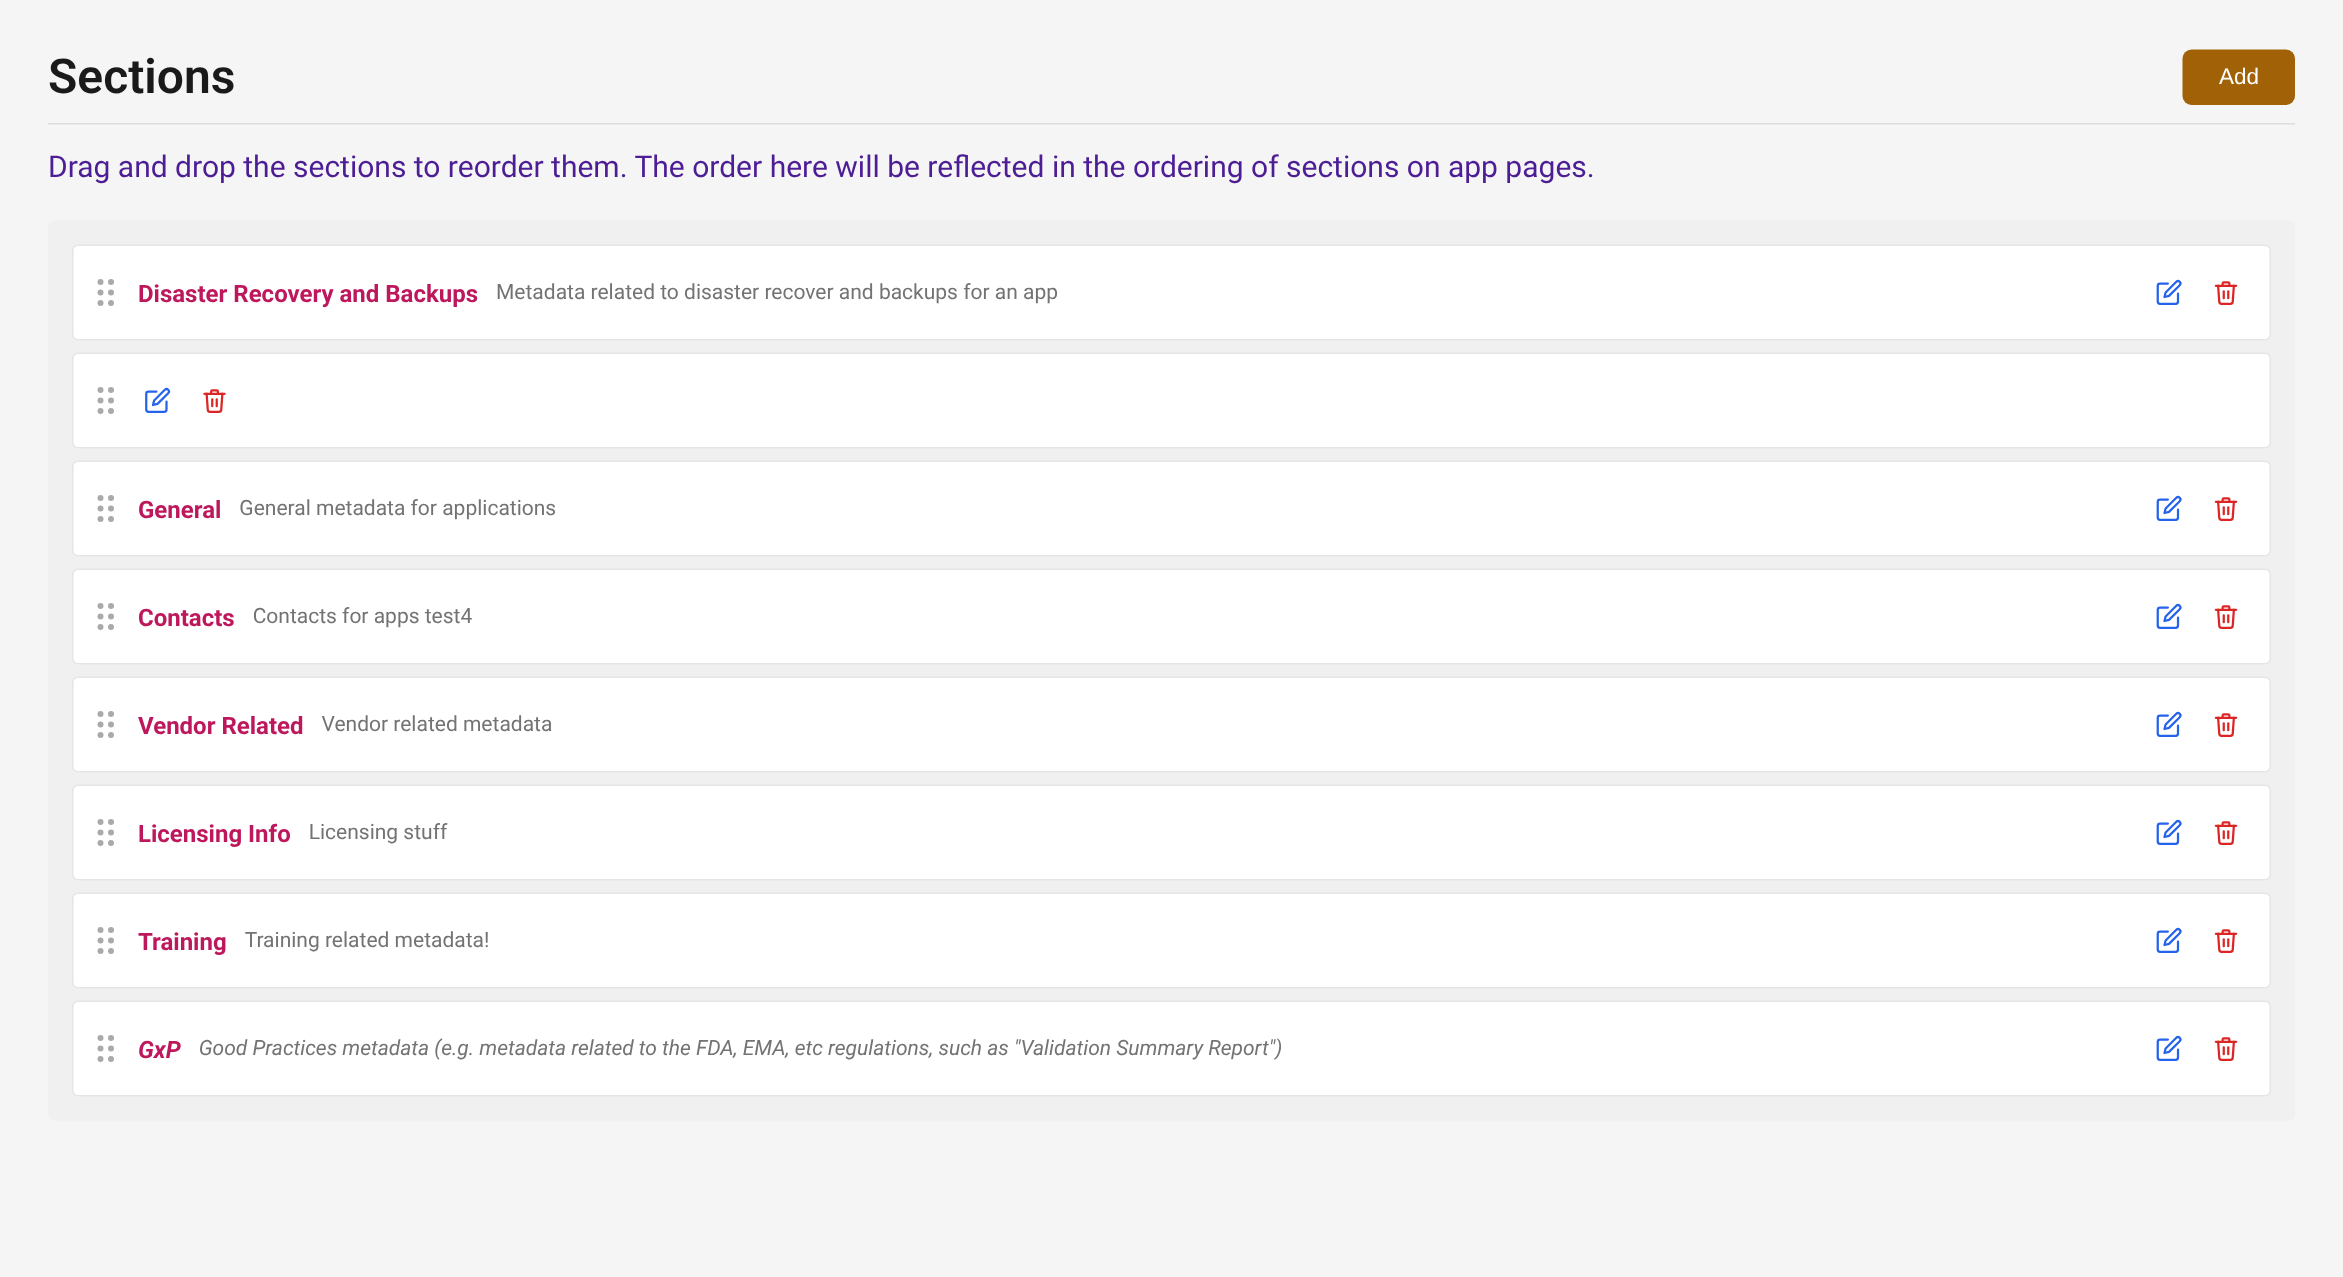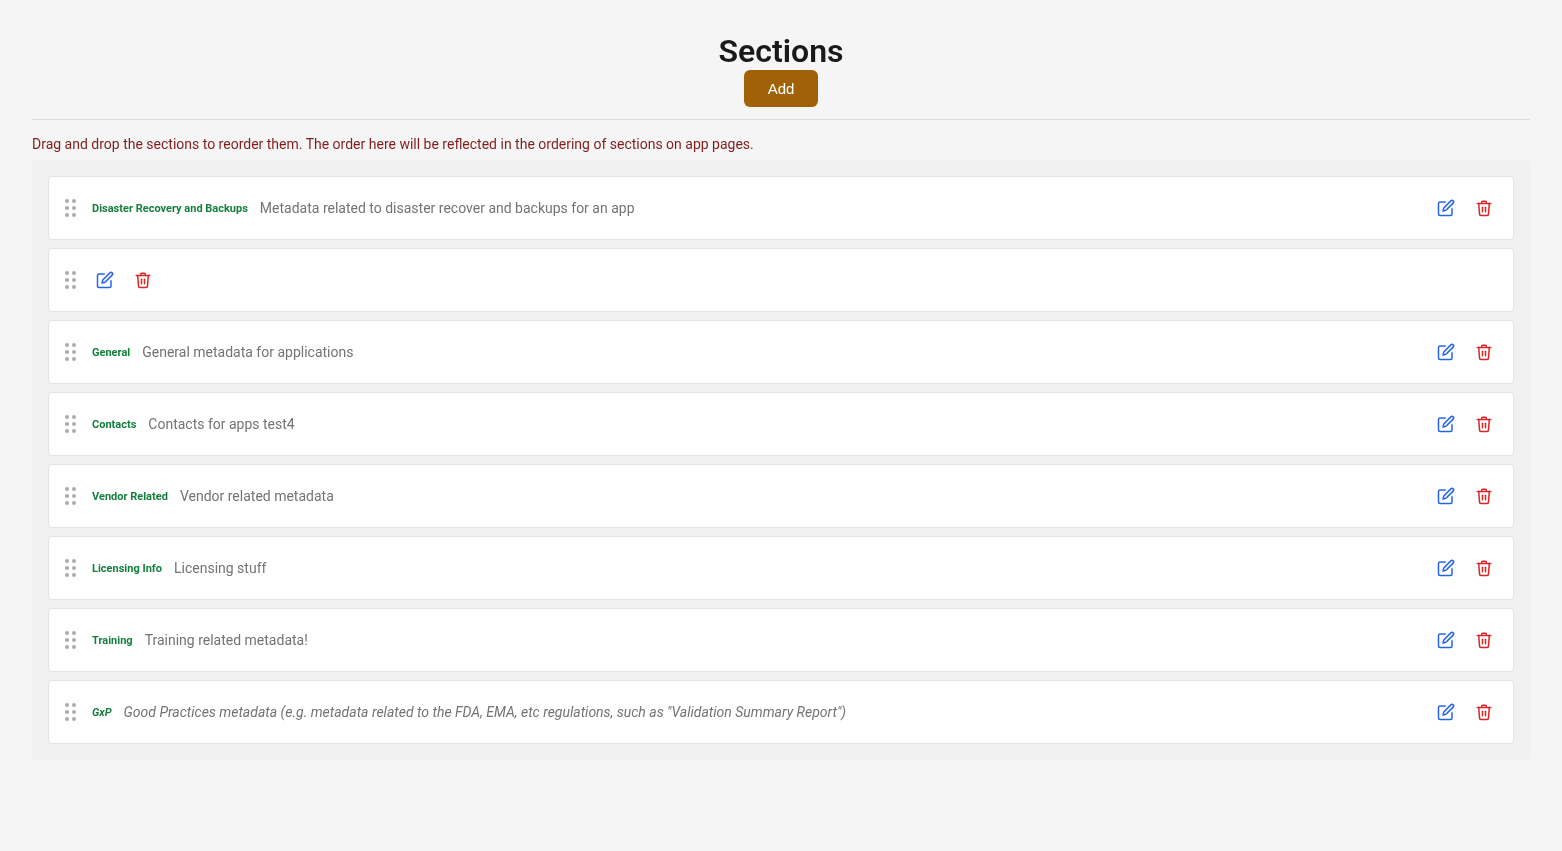--- a/index.html
+++ b/index.html
@@ -14,21 +14,20 @@
       color: #333;
       min-height: 851px;
       padding: 32px 32px;
     }
 
     .page-header {
       display: flex;
       justify-content: space-between;
       align-items: center;
       margin-bottom: 12px;
-      flex-direction: column;
     }
 
     .page-title {
       font-size: 32px;
       font-weight: 600;
       color: #1a1a1a;
     }
 
     .add-button {
       background-color: #a16207;
@@ -41,23 +40,23 @@
       cursor: pointer;
     }
 
     .divider {
       border: none;
       border-top: 1px solid #ddd;
       margin-bottom: 16px;
     }
 
     .subtitle {
-      font-size: 14px;
-      color: #7f1d1d;
-      margin-bottom: 8px;
+      font-size: 20px;
+      color: #4c1d95;
+      margin-bottom: 24px;
     }
 
     .sections-container {
       background-color: #f0f0f0;
       border-radius: 4px;
       padding: 16px;
     }
 
     .section-row {
       background-color: #ffffff;
@@ -99,22 +98,22 @@
 
     .section-content {
       flex: 1;
       display: flex;
       align-items: center;
       gap: 12px;
     }
 
     .section-name {
       font-weight: 700;
-      font-size: 11px;
-      color: #15803d;
+      font-size: 16px;
+      color: #be185d;
     }
 
     .section-description {
       font-size: 14px;
       color: #737373;
     }
 
     .section-actions {
       display: flex;
       align-items: center;

